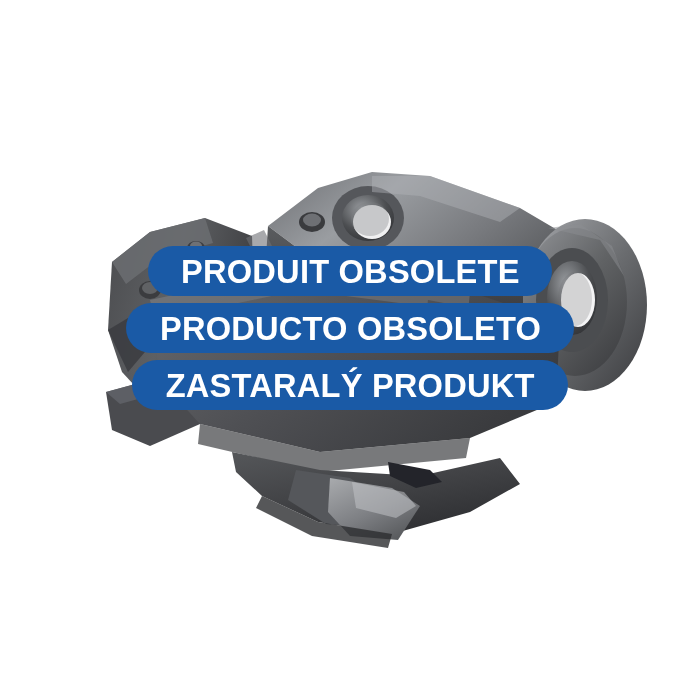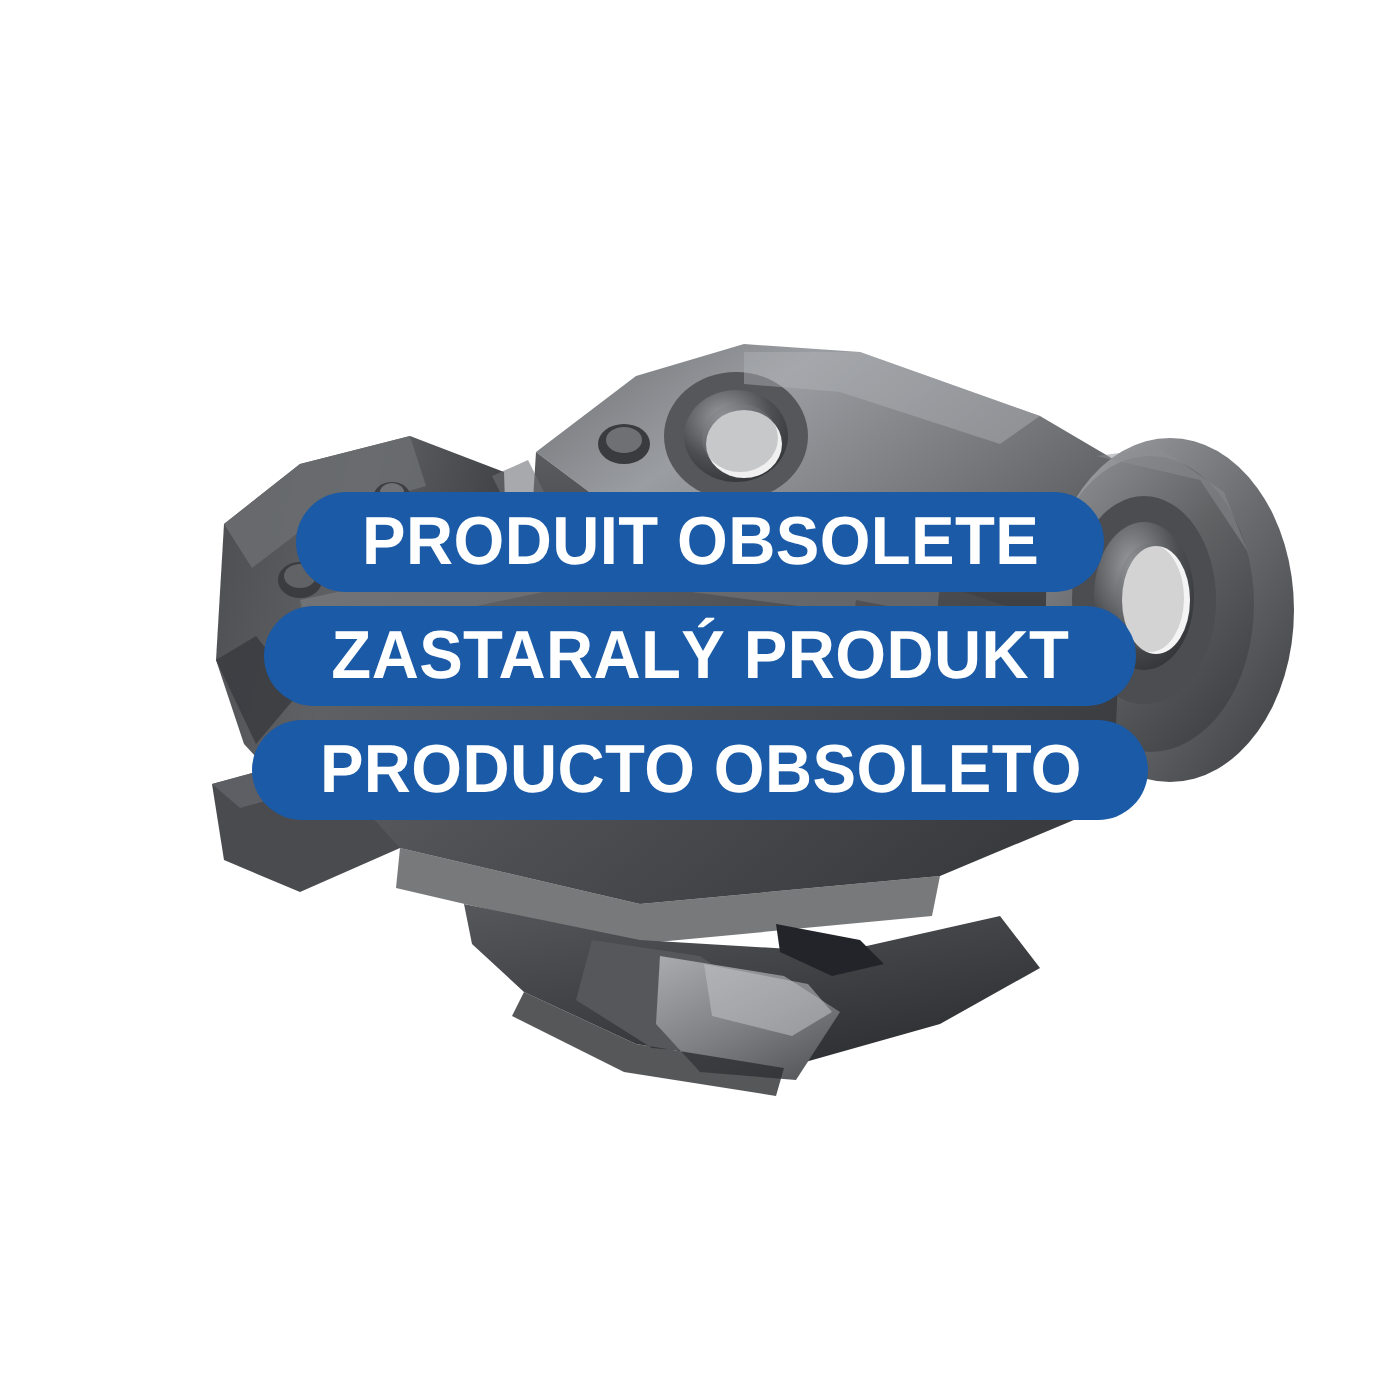--- a/index.html
+++ b/index.html
@@ -192,22 +192,22 @@
   </div>
 
   <div class="banner-stack">
 
     <div class="banner">
       <span class="banner-label">PRODUIT OBSOLETE</span>
     </div>
 
 
     <div class="banner">
+      <span class="banner-label">PRODUCTO OBSOLETO</span>
+    </div>
+
+    <div class="banner">
       <span class="banner-label">ZASTARALÝ PRODUKT</span>
     </div>
 
-    <div class="banner">
-      <span class="banner-label">PRODUCTO OBSOLETO</span>
-    </div>
-
   </div>
 
 </div>
 
 </body></html>

